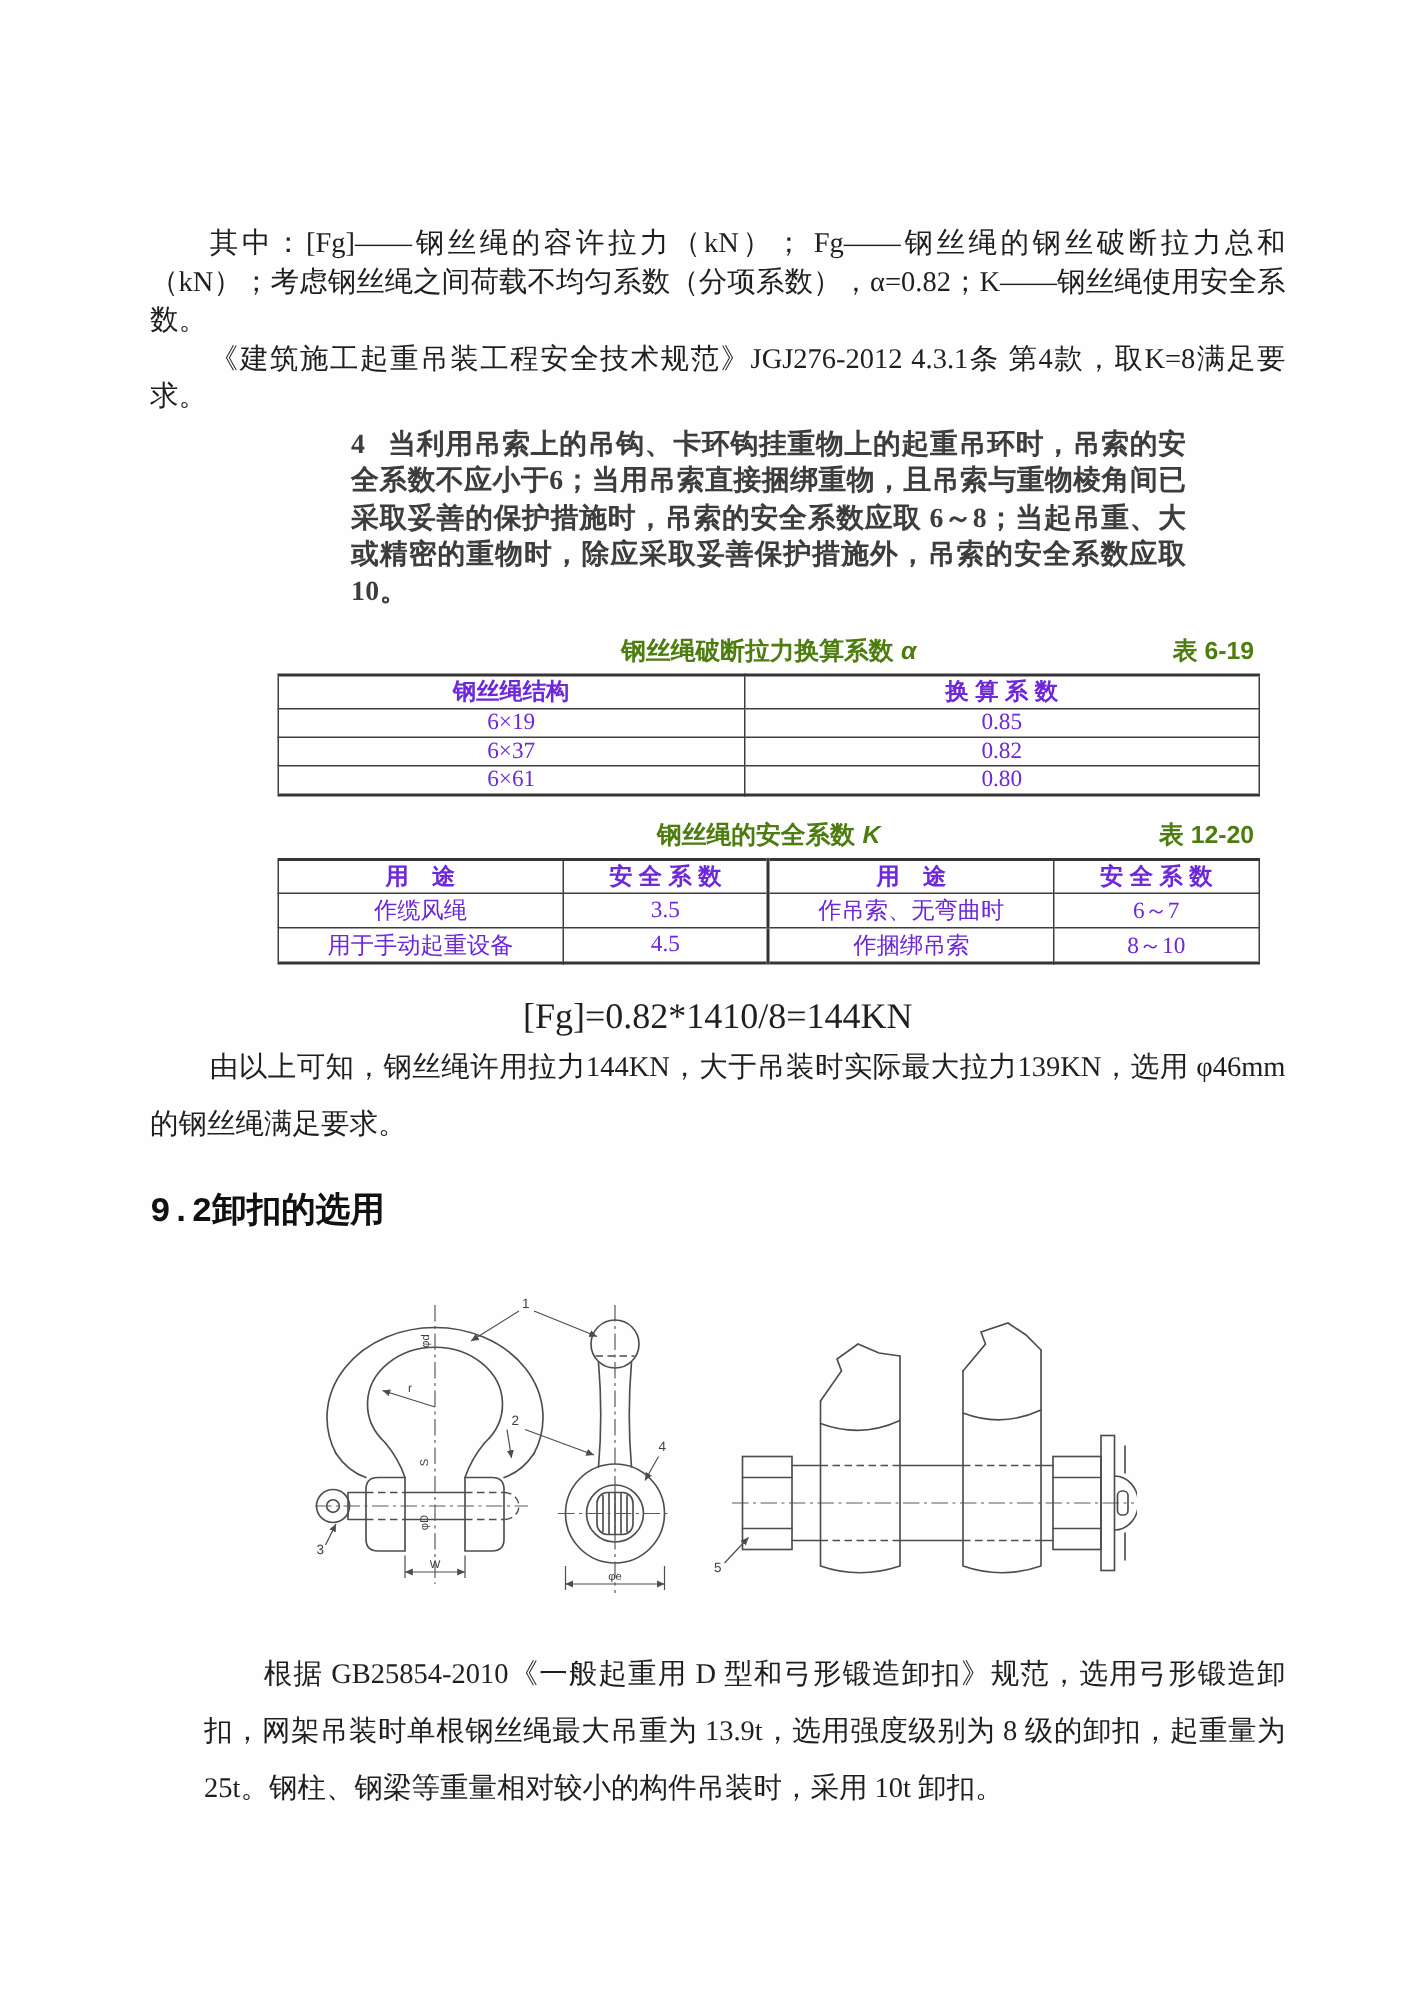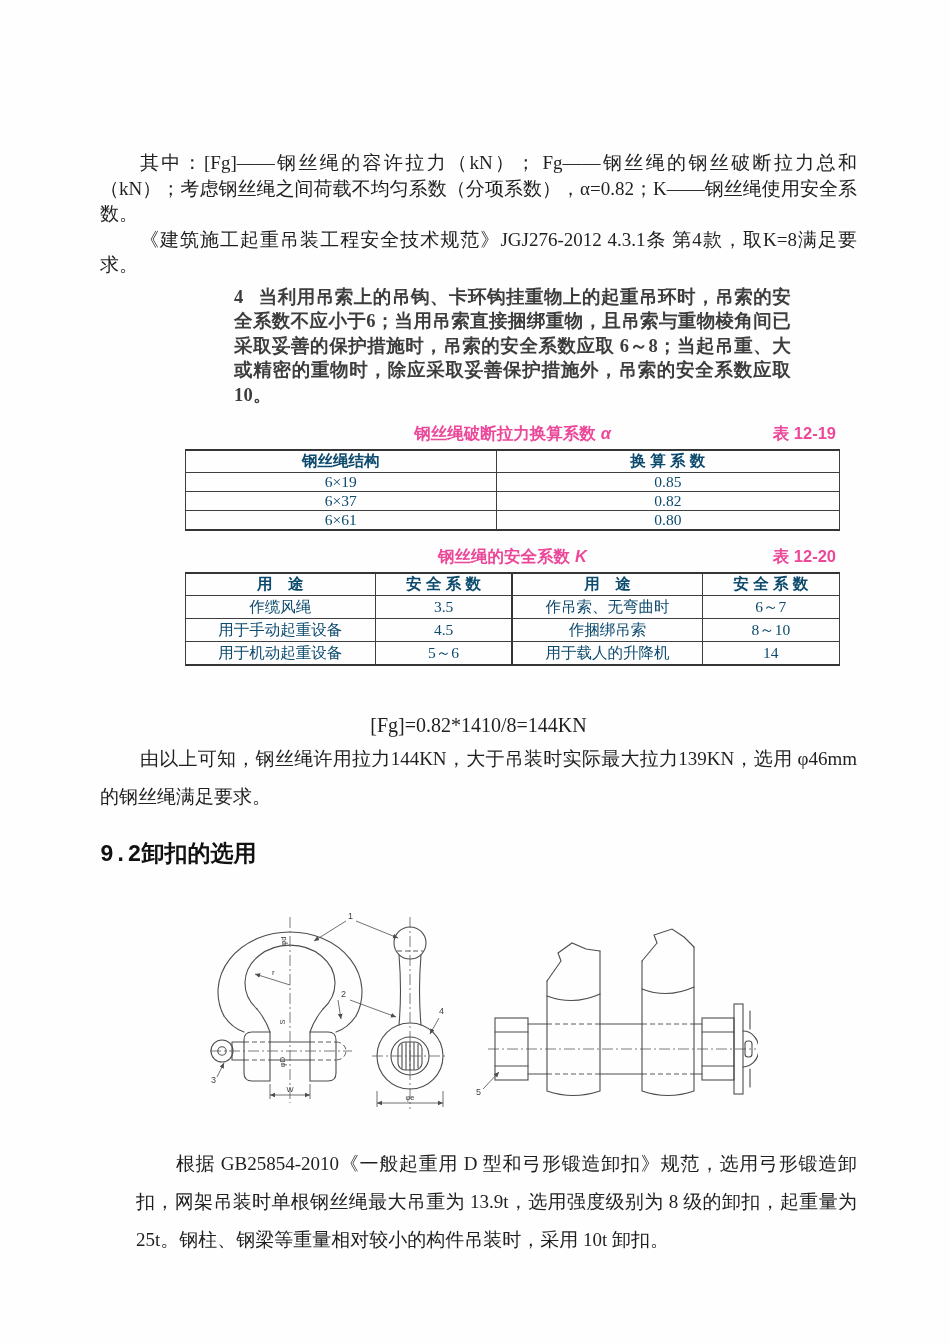--- a/index.html
+++ b/index.html
@@ -37,53 +37,53 @@
   }
   .quote .qnum{margin-right:15px;}
   .tbl-caption{
     position:relative;
     margin:16px 0 4px 85px;
     width:655px;
     height:22px;
     font-family:"Liberation Sans","DejaVu Sans",sans-serif;
     font-weight:bold;
     font-size:16.5px;
-    color:#ec4899;
+    color:#4d7c0f;
     text-align:center;
   }
   .tbl-caption .cap-var{font-style:italic;margin-left:5px;}
   .tbl-caption .cap-tag{position:absolute;right:4px;top:0;}
   table.scan{
     margin-left:85px;
     width:655px;
     border-collapse:collapse;
     font-size:15.5px;
-    color:#0c4a6e;
+    color:#6d28d9;
     table-layout:fixed;
   }
   table.scan th,table.scan td{
     border:1px solid #3e3e3e;
     text-align:center;
     padding:0 4px;
     font-weight:normal;
   }
   table.scan th{
     font-family:"Liberation Sans","DejaVu Sans",sans-serif;
     font-weight:bold;
   }
   table.scan{border-top:2.5px solid #353535;border-bottom:2.5px solid #353535;}
   #tbl-1 th{height:20px;}
   #tbl-1 td{height:17px;}
   #tbl-2 th{height:21px;}
   #tbl-2 td{height:22px;}
   #tbl-2 td.dbl,#tbl-2 th.dbl{border-left:2.5px solid #353535;}
   .formula{
-    margin:46px 0 0 0;
+    margin:22px 0 0 0;
     text-align:center;
-    font-size:20px;
+    font-size:24px;
     line-height:26px;
   }
   p.conclusion{margin-top:2px;}
   h2.section{
     margin:25px 0 0 0;
     font-size:23px;
     line-height:28px;
     font-weight:bold;
     color:#111;
     font-family:Liberation Mono, monospace;
@@ -108,21 +108,21 @@
 
     <p class="body-par">其中：[Fg]——钢丝绳的容许拉力（kN）； Fg——钢丝绳的钢丝破断拉力总和（kN）；考虑钢丝绳之间荷载不均匀系数（分项系数），α=0.82；K——钢丝绳使用安全系数。</p>
     <p class="body-par">《建筑施工起重吊装工程安全技术规范》JGJ276-2012 4.3.1条 第4款，取K=8满足要求。</p>
 
     <div class="quote">
       <span class="qnum">4</span><span>当利用吊索上的吊钩、卡环钩挂重物上的起重吊环时，吊索的安全系数不应小于6；当用吊索直接捆绑重物，且吊索与重物棱角间已采取妥善的保护措施时，吊索的安全系数应取 6～8；当起吊重、大或精密的重物时，除应采取妥善保护措施外，吊索的安全系数应取 10。</span>
     </div>
 
     <div class="tbl-caption">
       <span>钢丝绳破断拉力换算系数</span><span class="cap-var">α</span>
-      <span class="cap-tag">表 12-19</span>
+      <span class="cap-tag">表 6-19</span>
     </div>
     <table class="scan" id="tbl-1">
       <colgroup>
           <col style="width:47.5%">
           <col style="width:52.5%">
         </colgroup>
       <tbody>
           <tr>
         <th>钢丝绳结构</th>
         <th>换 算 系 数</th>
@@ -164,26 +164,20 @@
         <td>作缆风绳</td>
         <td>3.5</td>
         <td class="dbl">作吊索、无弯曲时</td>
         <td>6～7</td>
       </tr>
       <tr>
         <td>用于手动起重设备</td>
         <td>4.5</td>
         <td class="dbl">作捆绑吊索</td>
         <td>8～10</td>
-      </tr>
-      <tr>
-        <td>用于机动起重设备</td>
-        <td>5～6</td>
-        <td class="dbl">用于载人的升降机</td>
-        <td>14</td>
       </tr>
     </tbody>
       </table>
 
     <div class="formula">[Fg]=0.82*1410/8=144KN</div>
 
     <p class="body-par wide conclusion">由以上可知，钢丝绳许用拉力144KN，大于吊装时实际最大拉力139KN，选用 φ46mm 的钢丝绳满足要求。</p>
 
     <h2 class="section"><span>9.2</span><span>卸扣的选用</span></h2>
 

